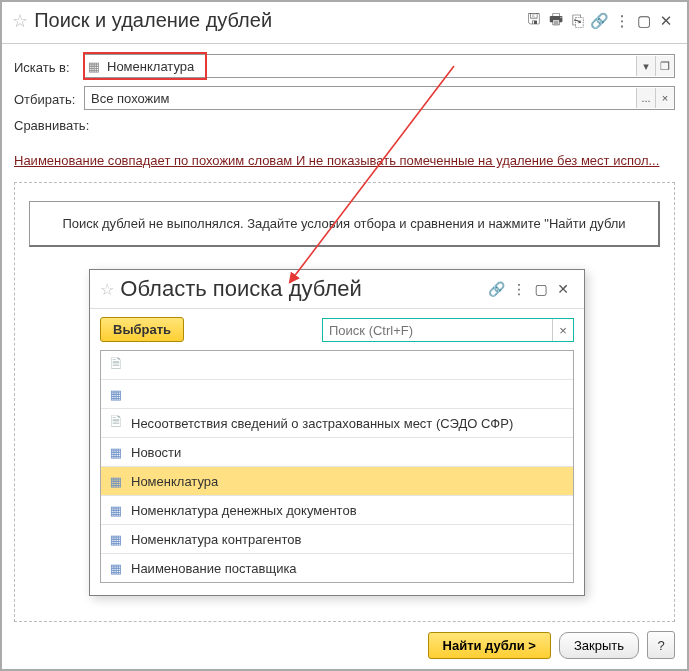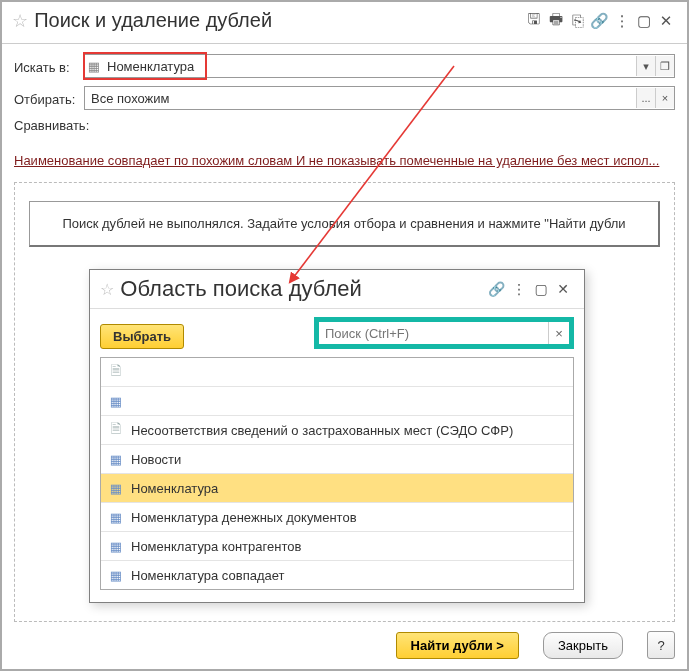--- a/index.html
+++ b/index.html
@@ -26,31 +26,31 @@
 .content-box{margin:14px 12px 0 12px;border:1px dashed #bbb;height:440px;position:relative;padding:18px 14px 12px 14px;box-sizing:border-box}
 .info-panel{border:1px solid #999;border-right:2px solid #777;border-bottom:2px solid #777;padding:14px 10px;background:#fff;text-align:center;font-size:13px;color:#333}
 
 .popup{position:absolute;left:74px;top:86px;width:494px;border:1px solid #808080;background:#fff;box-shadow:3px 3px 10px rgba(0,0,0,.18);z-index:3}
 .popup-titlebar{display:flex;align-items:center;padding:6px 10px;border-bottom:1px solid #ddd}
 .popup-titlebar .star{font-size:16px}
 .popup-title{font-size:22px;flex:1}
 .popup-titlebar .icon-btn{width:22px;text-align:center;color:#555;cursor:pointer;font-size:14px}
 .popup-toolbar{display:flex;align-items:flex-end;padding:8px 10px;gap:10px}
 .btn-y{background:linear-gradient(#ffe477,#ffcf33);border:1px solid #b08a00;border-radius:3px;padding:4px 12px;font-size:13px;cursor:pointer;font-weight:700;color:#333}
-.search-box{flex:1;display:flex;border:5px solid #14b8a6;height:22px;margin-left:auto;max-width:250px}
+.search-box{flex:1;display:flex;border:1px solid #14b8a6;height:22px;margin-left:auto;max-width:250px}
 .search-box input{flex:1;border:none;outline:none;padding:0 6px;font-size:13px;color:#888}
 .search-clear{width:20px;border-left:1px solid #ccc;display:flex;align-items:center;justify-content:center;color:#666;cursor:pointer}
 .popup-list{margin:0 10px 12px 10px;border:1px solid #aaa;max-height:260px;overflow:hidden}
 .l-item{display:flex;align-items:center;height:28px;border-bottom:1px solid #e4e4e4;padding:0 6px;cursor:pointer}
 .l-item:last-child{border-bottom:none}
 .l-item .l-icon{width:18px;text-align:center;color:#6a8fc7;margin-right:6px;font-size:13px}
 .l-item .l-icon.doc{color:#9aa}
 .l-item.sel{background:#ffe082}
 
-.bottom-bar{position:absolute;bottom:10px;right:12px;display:flex;gap:24px;align-items:center}
+.bottom-bar{position:absolute;bottom:10px;right:12px;display:flex;gap:8px;align-items:center}
 .btn-primary{background:linear-gradient(#ffe477,#ffcf33);border:1px solid #b08a00;border-radius:3px;padding:5px 14px;font-size:13px;font-weight:700;cursor:pointer}
 .btn{background:linear-gradient(#fdfdfd,#e9e9e9);border:1px solid #999;border-radius:9px;padding:5px 14px;font-size:13px;cursor:pointer}
 .btn-sq{background:linear-gradient(#fdfdfd,#e9e9e9);border:1px solid #999;border-radius:3px;width:26px;height:26px;font-size:13px;cursor:pointer;display:flex;align-items:center;justify-content:center}
 
 .arrow-layer{position:absolute;inset:0;pointer-events:none;z-index:4}
 </style>
 </head>
 <body>
 
 <div class="window">
@@ -138,21 +138,21 @@
           <div class="l-item">
             <span class="l-icon">▦</span>
             <span>Номенклатура денежных документов</span>
           </div>
           <div class="l-item">
             <span class="l-icon">▦</span>
             <span>Номенклатура контрагентов</span>
           </div>
           <div class="l-item">
             <span class="l-icon">▦</span>
-            <span>Номенклатура совпадает</span>
+            <span>Наименование поставщика</span>
           </div>
         </div>
     </div>
   </div>
 
   <div class="bottom-bar">
     <button class="btn-primary">Найти дубли &gt;</button>
     <button class="btn">Закрыть</button>
     <div class="btn-sq">?</div>
   </div>

